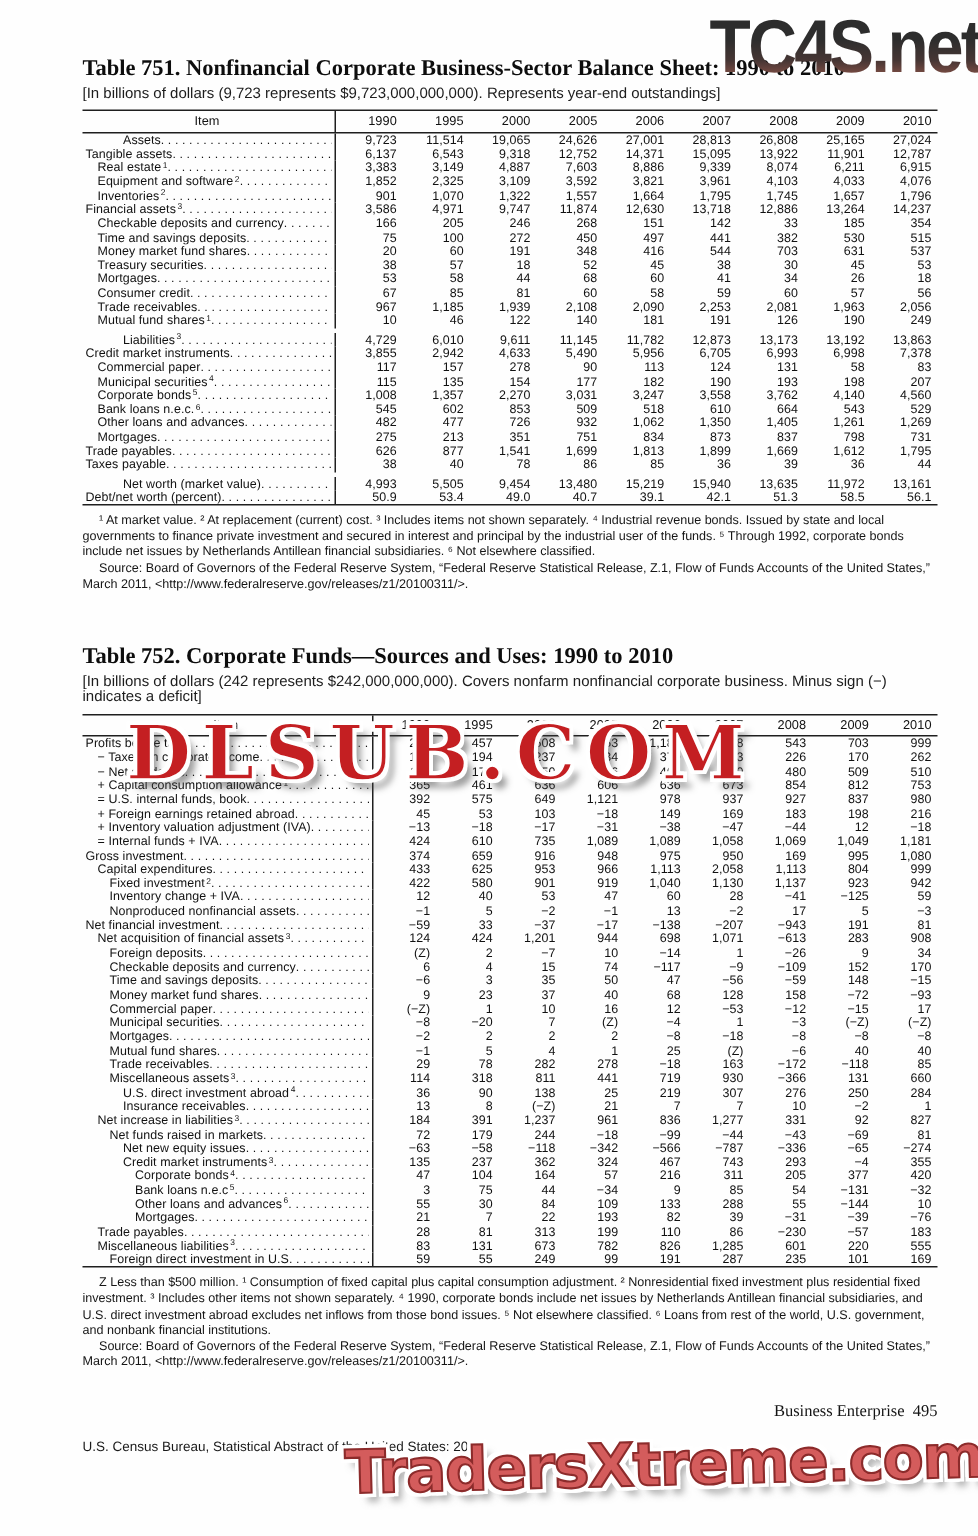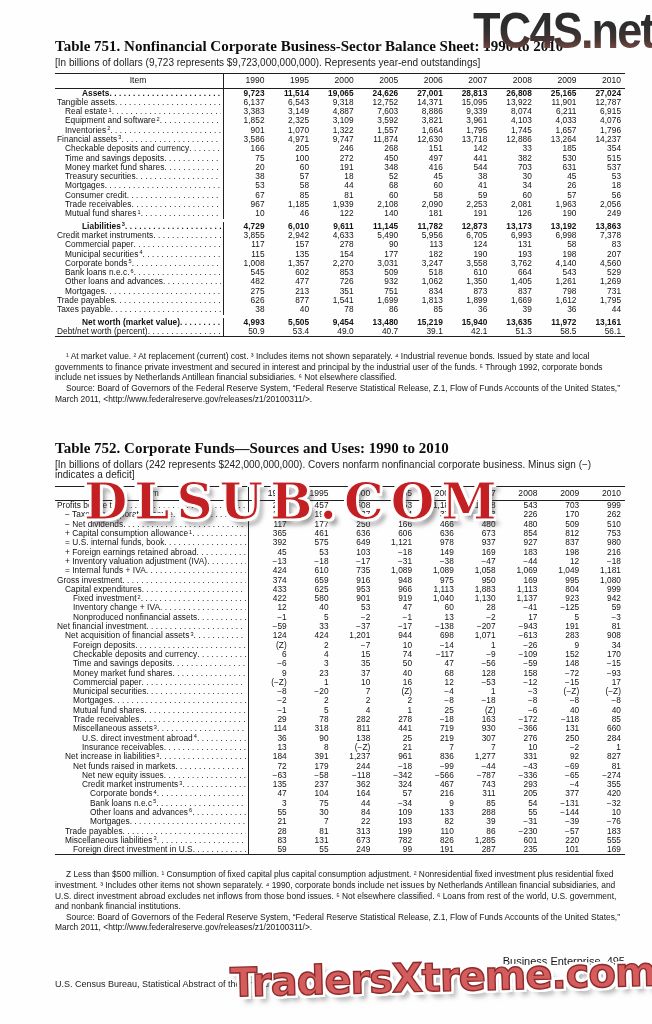--- a/index.html
+++ b/index.html
@@ -19,21 +19,21 @@
     font-size:15px;
     line-height:16.5px;
     color:#0d0d0d;
   }
   .w540 { width:540px; }
   .tbl-note { font-size:10px; line-height:10.5px; margin-top:3px; color:#1c1c1c; width:572px; }
 
   .tbl { margin-top:5px; border-top:1.2px solid #1f1f1f; border-bottom:1.6px solid #1f1f1f; }
   .row { display:flex; line-height:9.3px; font-size:8.3px; letter-spacing:0.05px; }
   .row.head { line-height:13.5px; border-bottom:1.8px solid #1f1f1f; font-size:8.5px; }
-  .row.b { font-weight:bold; }
+  .row.b { font-weight:normal; }
   .row.gap { padding-top:3px; }
 
   .lab { display:flex; overflow:hidden; white-space:nowrap; padding-right:2px; box-sizing:border-box; }
   .t751 .lab { width:168px; }
   .t752 .lab { width:193px; }
   .headlab { justify-content:center; }
   .txt { flex:0 0 auto; }
   .ind0 { padding-left:2px; }
   .ind1 { padding-left:10px; }
   .ind2 { padding-left:18px; }
@@ -43,24 +43,24 @@
   .leader::after { content:" . . . . . . . . . . . . . . . . . . . . . . . . . . . . . . . . . . . . . . . . . . . . . . . ."; }
 
   .vals { display:flex; border-left:1px solid #1f1f1f; box-sizing:border-box; }
   .t751 .vals { width:402px; }
   .t752 .vals { width:377px; }
   .v { flex:1 1 0; text-align:right; padding-right:4px; box-sizing:border-box; overflow:hidden; }
 
   sup.fn { font-size:5.6px; line-height:0; vertical-align:2.5px; margin-left:1px; }
 
   .fnote, .src { font-size:8.4px; line-height:10.6px; width:572px; text-indent:11px; color:#161616; }
-  .fnote { margin-top:14px; }
+  .fnote { margin-top:4px; }
   .gap36 { height:36px; }
 
-  .footer-right { text-align:right; font-size:11px; margin-top:22px; white-space:pre; color:#141414; }
+  .footer-right { text-align:right; font-size:11px; margin-top:22px; white-space:pre; color:#141414;font-family:Liberation Serif, serif; }
   .footer-left { font-size:9px; margin-top:12px; color:#1a1a1a; }
 
   
   .wm { position:absolute; z-index:6; font-weight:bold; pointer-events:none; white-space:nowrap; }
   #wm-top {
     top:2px; right:-2px;
     font-size:50px; letter-spacing:-2px;
     font-family:"Liberation Sans", sans-serif;
     transform:scaleX(0.9); transform-origin:right top;
     background:linear-gradient(180deg,#2d2d2d 42%,#463634 66%,#93564a 90%,#a06a5c 100%);
@@ -742,21 +742,21 @@
         <div class="lab">
           <span class="txt ind1">Capital expenditures</span>
           <span class="leader"></span>
         </div>
         <div class="vals">
           <div class="v">433</div>
           <div class="v">625</div>
           <div class="v">953</div>
           <div class="v">966</div>
           <div class="v">1,113</div>
-          <div class="v">1,883</div>
+          <div class="v">2,058</div>
           <div class="v">1,113</div>
           <div class="v">804</div>
           <div class="v">999</div>
         </div>
       </div>
       <div class="row">
         <div class="lab">
           <span class="txt ind2">Fixed investment<sup class="fn">2</sup></span>
           <span class="leader"></span>
         </div>

